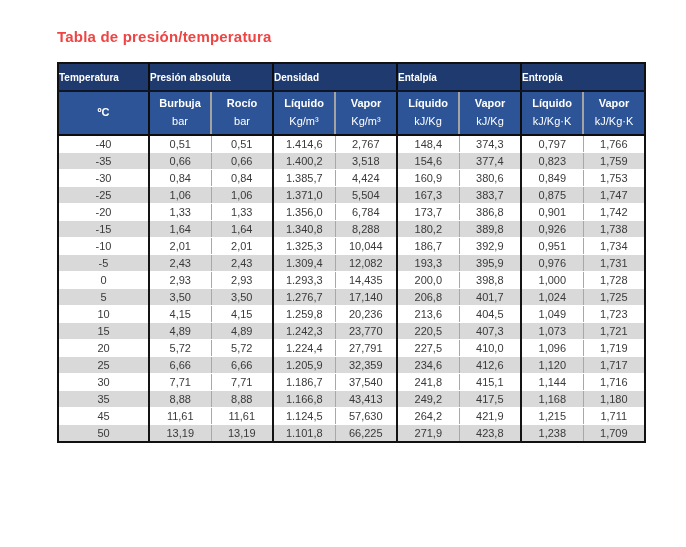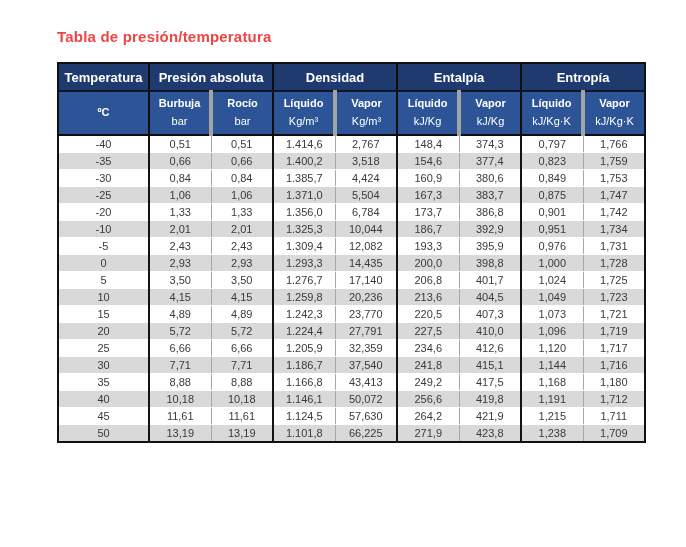--- a/index.html
+++ b/index.html
@@ -35,42 +35,42 @@
     font-size: 11px;
   }
   col.c-temp { width: 91px; }
   col.c-data { width: 62px; }
 
   
   th.ghead {
     background: #1e3a6e;
     color: #ffffff;
     font-weight: bold;
-    font-size: 13px;
+    font-size: 10px;
     height: 26px;
-    text-align: center;
+    text-align: left;
     vertical-align: middle;
     border-bottom: 2px solid #0d1526;
     border-right: 1px solid #0d1526;
     padding: 0;
   }
   th.ghead.gend { border-right: 2px solid #0d0d0d; }
   th.ghead:last-child { border-right: none; }
 
   
   th.shead {
     background: #2d5496;
     color: #ffffff;
     font-weight: bold;
     font-size: 11px;
     height: 42px;
     text-align: center;
     vertical-align: middle;
     border-bottom: 2px solid #0d0d0d;
-    border-right: 4px solid #a3a3a3;
+    border-right: 2px solid #a3a3a3;
     padding: 0;
     line-height: 1.6;
   }
   th.shead.gend { border-right: 2px solid #0d0d0d; }
   th.shead:last-child { border-right: none; }
   th.shead .unit { display: block; font-weight: normal; }
 
   
   td.cell {
     height: 16px;
@@ -176,20 +176,31 @@
           <td class="cell">1,33</td>
           <td class="cell gend">1,33</td>
           <td class="cell">1.356,0</td>
           <td class="cell gend">6,784</td>
           <td class="cell">173,7</td>
           <td class="cell gend">386,8</td>
           <td class="cell">0,901</td>
           <td class="cell">1,742</td>
         </tr>
         <tr class="data-row">
+          <td class="cell gend">-15</td>
+          <td class="cell">1,64</td>
+          <td class="cell gend">1,64</td>
+          <td class="cell">1.340,8</td>
+          <td class="cell gend">8,288</td>
+          <td class="cell">180,2</td>
+          <td class="cell gend">389,8</td>
+          <td class="cell">0,926</td>
+          <td class="cell">1,738</td>
+        </tr>
+        <tr class="data-row">
           <td class="cell gend">-10</td>
           <td class="cell">2,01</td>
           <td class="cell gend">2,01</td>
           <td class="cell">1.325,3</td>
           <td class="cell gend">10,044</td>
           <td class="cell">186,7</td>
           <td class="cell gend">392,9</td>
           <td class="cell">0,951</td>
           <td class="cell">1,734</td>
         </tr>
@@ -286,31 +297,20 @@
           <td class="cell">8,88</td>
           <td class="cell gend">8,88</td>
           <td class="cell">1.166,8</td>
           <td class="cell gend">43,413</td>
           <td class="cell">249,2</td>
           <td class="cell gend">417,5</td>
           <td class="cell">1,168</td>
           <td class="cell">1,180</td>
         </tr>
         <tr class="data-row">
-          <td class="cell gend">40</td>
-          <td class="cell">10,18</td>
-          <td class="cell gend">10,18</td>
-          <td class="cell">1.146,1</td>
-          <td class="cell gend">50,072</td>
-          <td class="cell">256,6</td>
-          <td class="cell gend">419,8</td>
-          <td class="cell">1,191</td>
-          <td class="cell">1,712</td>
-        </tr>
-        <tr class="data-row">
           <td class="cell gend">45</td>
           <td class="cell">11,61</td>
           <td class="cell gend">11,61</td>
           <td class="cell">1.124,5</td>
           <td class="cell gend">57,630</td>
           <td class="cell">264,2</td>
           <td class="cell gend">421,9</td>
           <td class="cell">1,215</td>
           <td class="cell">1,711</td>
         </tr>

